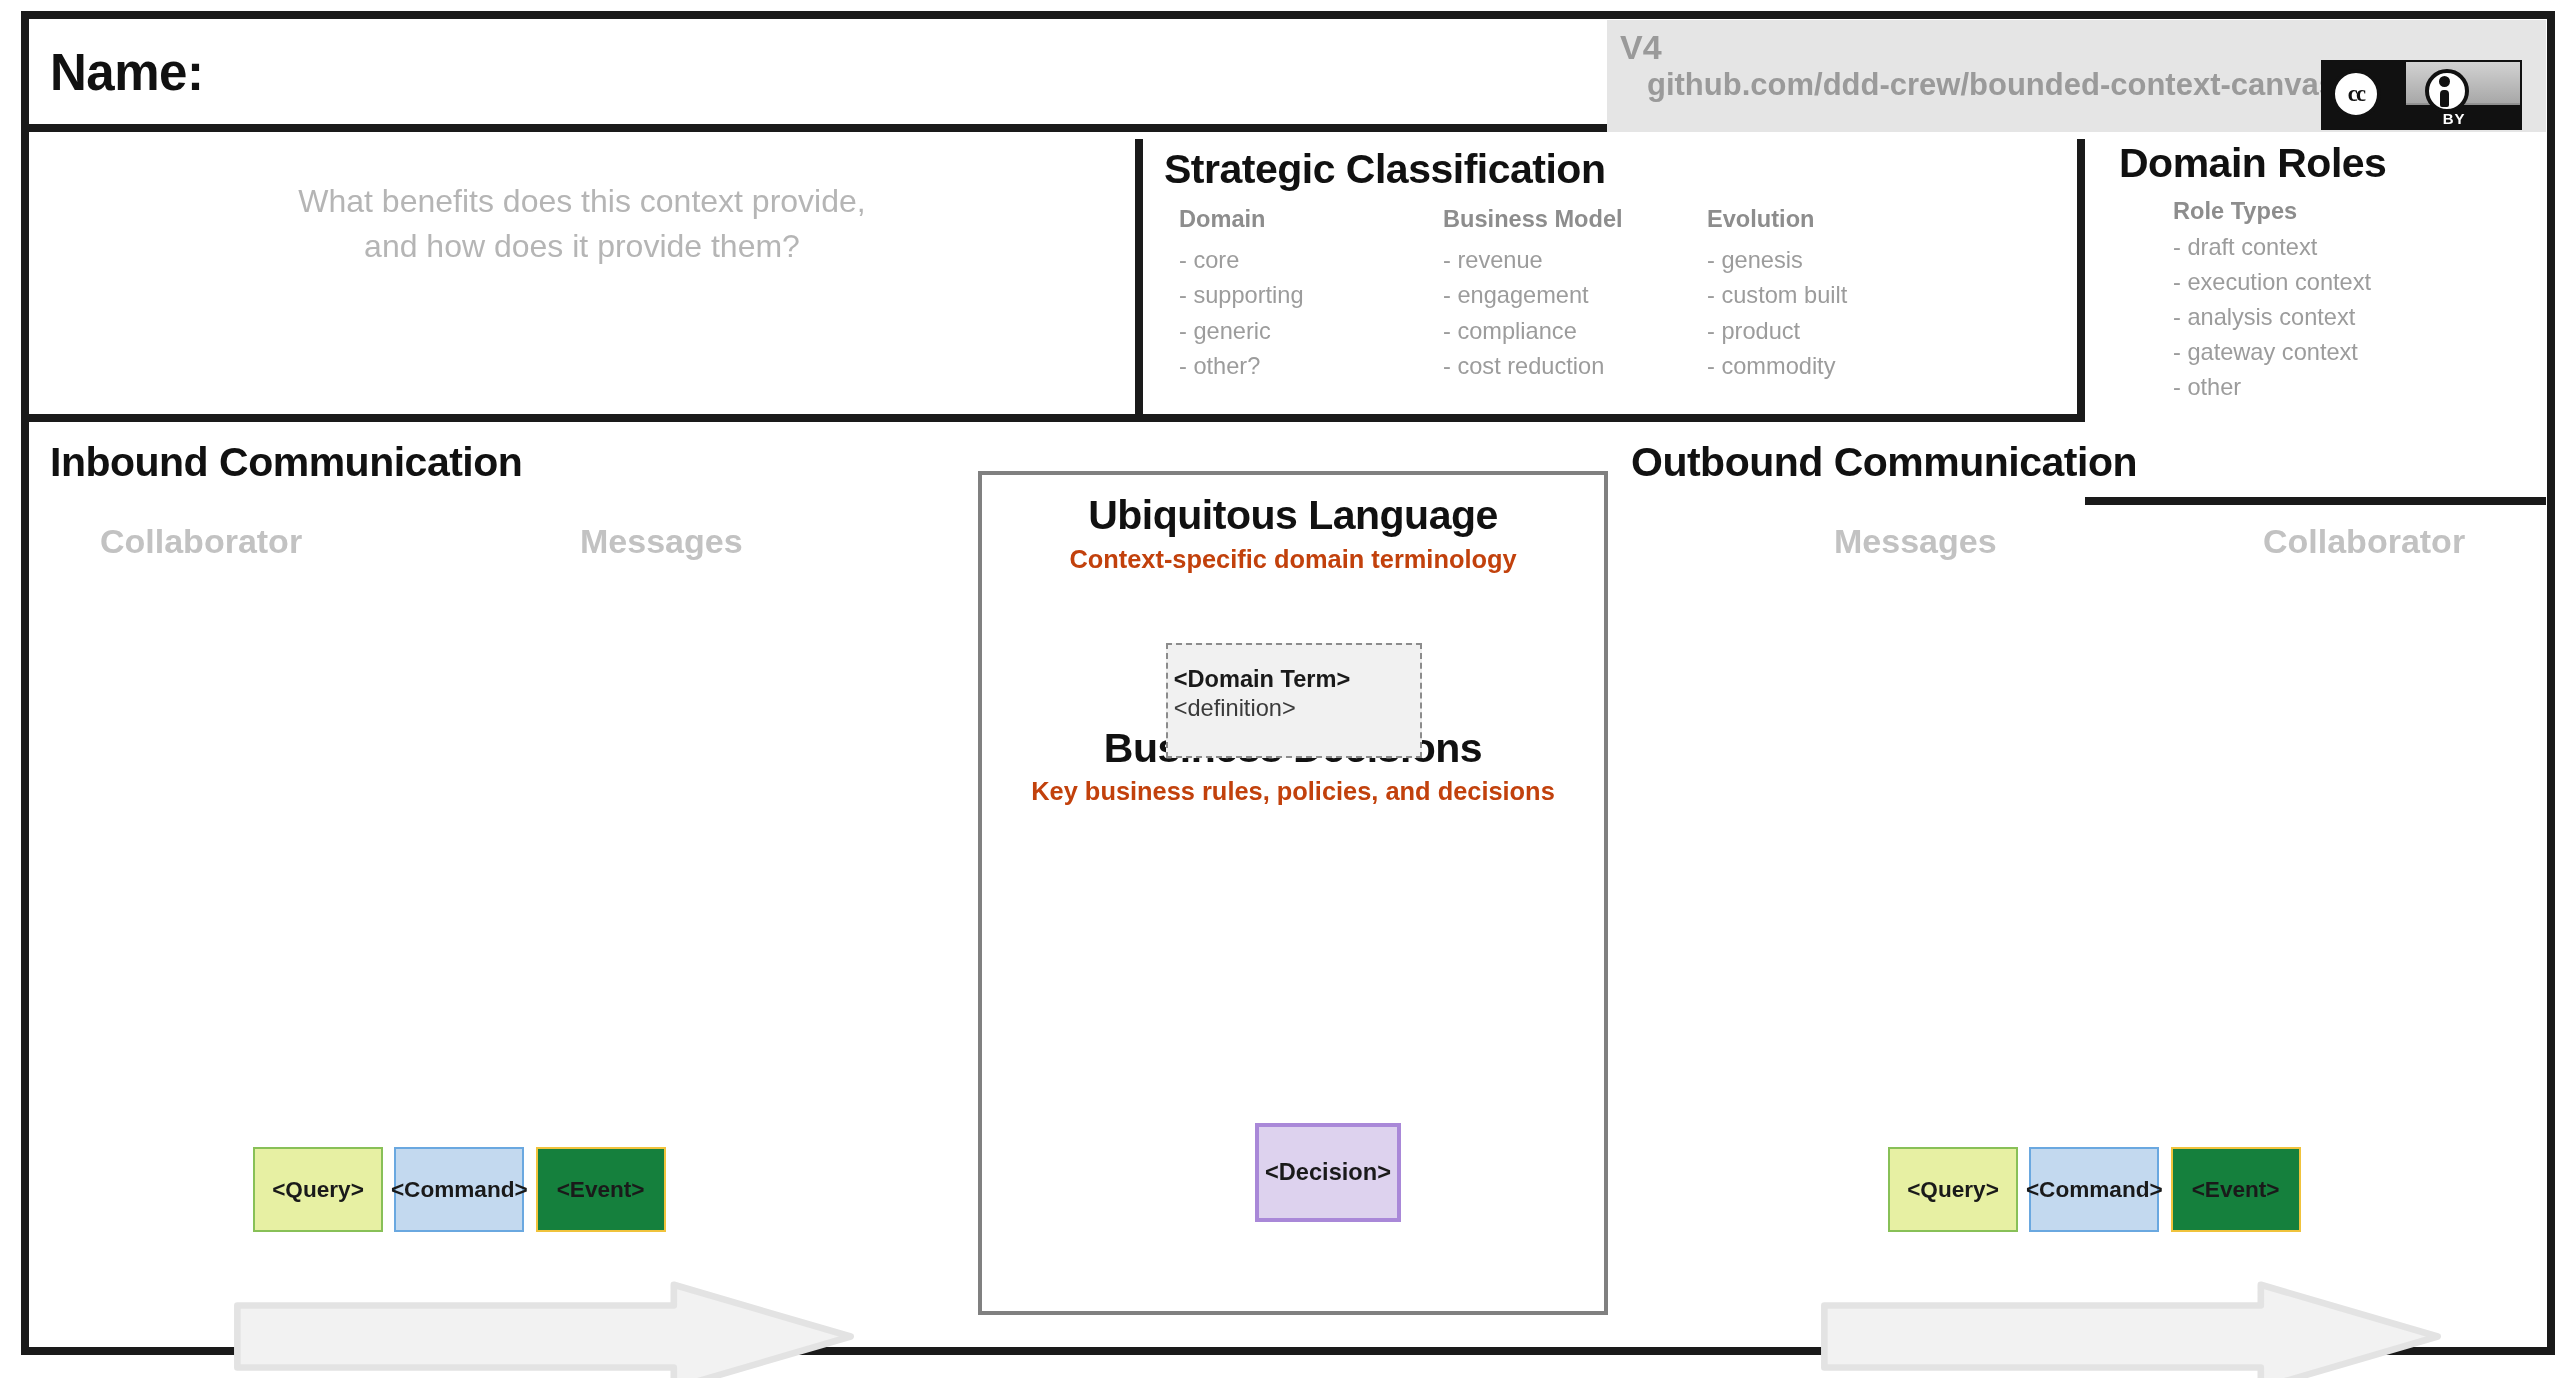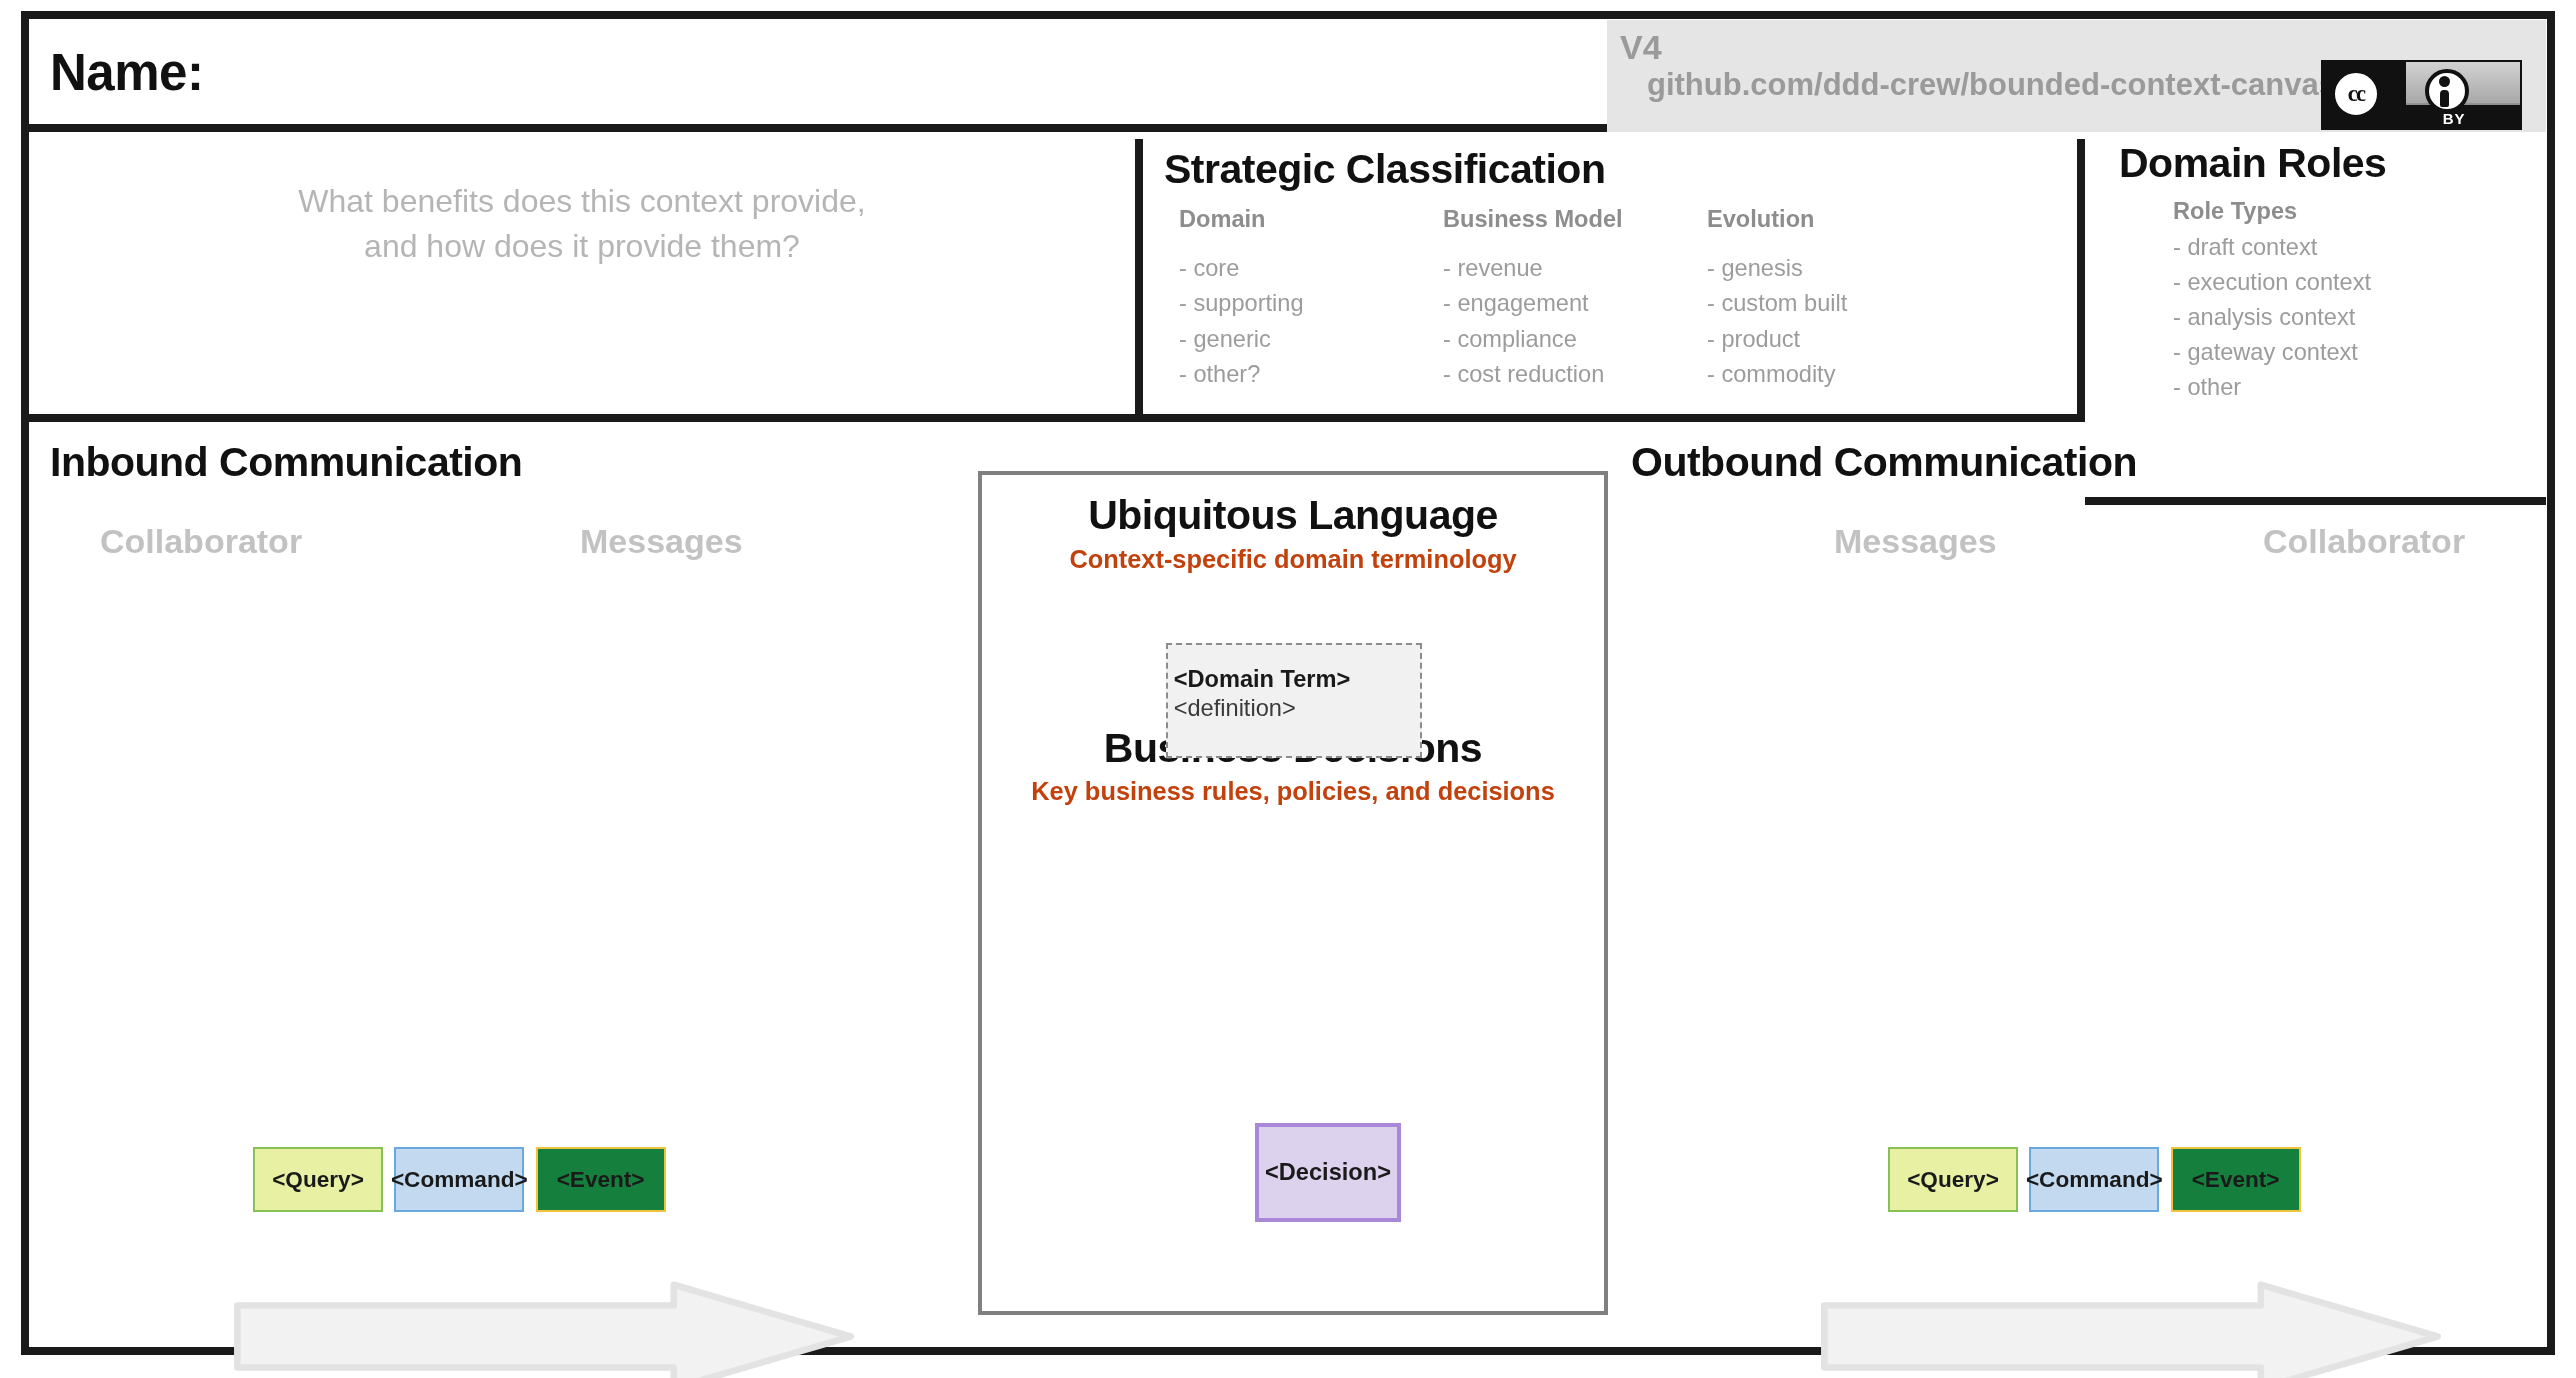--- a/index.html
+++ b/index.html
@@ -207,21 +207,21 @@
     display: flex;
     margin: 13px 0 0 36px;
     gap: 0;
   }
   .strat-col { width: 264px; }
   .strat-col:nth-child(3) { width: 245px; }
   .strat-head {
     font-size: 23.6px;
     font-weight: 700;
     color: #8d8d8d;
-    margin-bottom: 18px;
+    margin-bottom: 10px;
   }
   .strat-item {
     font-size: 23.6px;
     color: #9c9c9c;
     line-height: 1.5;
   }
 
   .roles-inner { margin: 11.3px 0 0 75px; }
   .roles-head {
     font-size: 23.6px;
@@ -264,21 +264,21 @@
   .lbl-out-messages { left: 1805px; top: 94px; }
   .lbl-out-collab   { left: 2234px; top: 94px; }
 
   
   .msg-row { position: absolute; display: flex; gap: 11.3px; }
   .msg-row.inbound  { left: 224px;  top: 719px; }
   .msg-row.outbound { left: 1859px; top: 719px; }
 
   .msg-card {
     width: 130px;
-    height: 65px;
+    height: 85px;
     box-sizing: border-box;
     display: flex;
     align-items: center;
     justify-content: center;
     font-size: 22.6px;
     font-weight: 700;
     color: #1a1a1a;
   }
   .msg-card.query   { background: #e7f0a3; border: 2.8px solid #88c057; }
   .msg-card.command { background: #c3d9ef; border: 2.8px solid #6aa8e0; }

